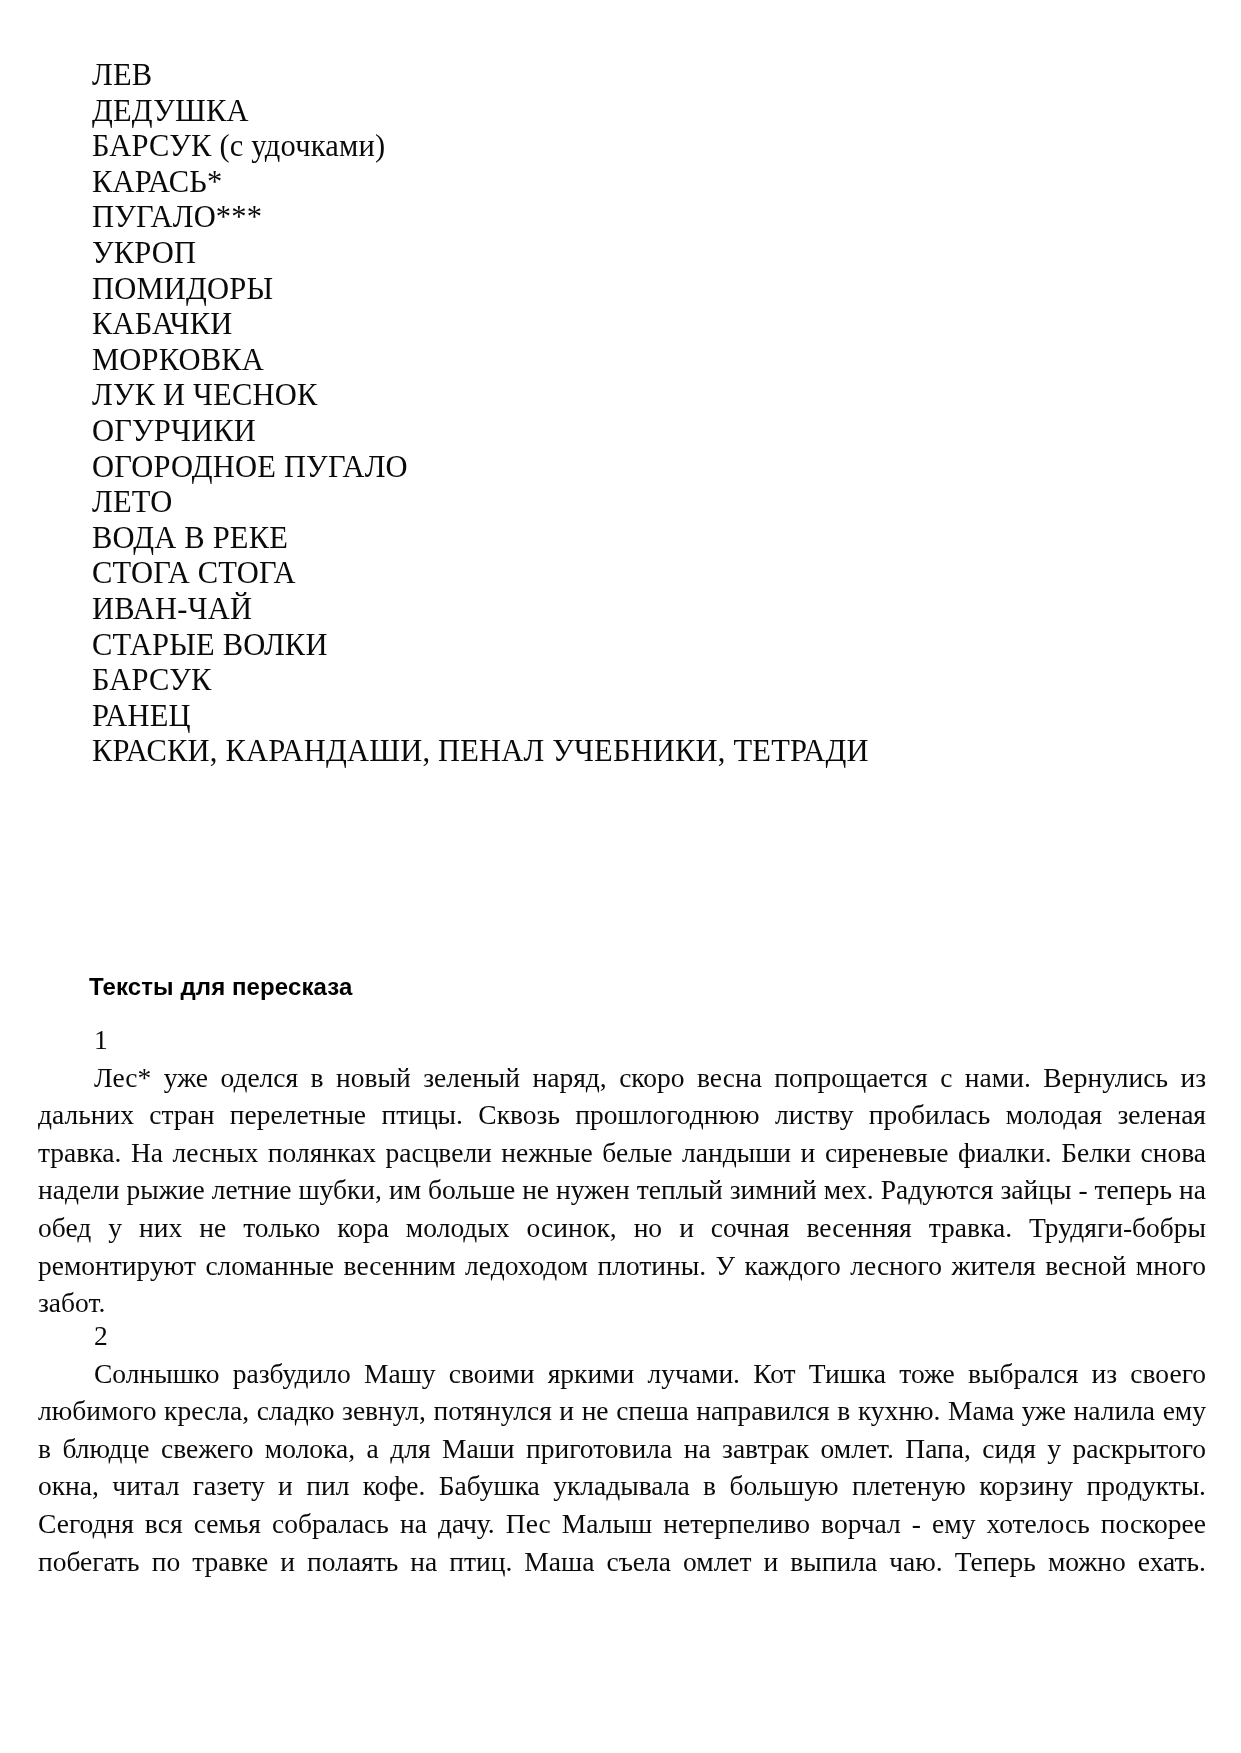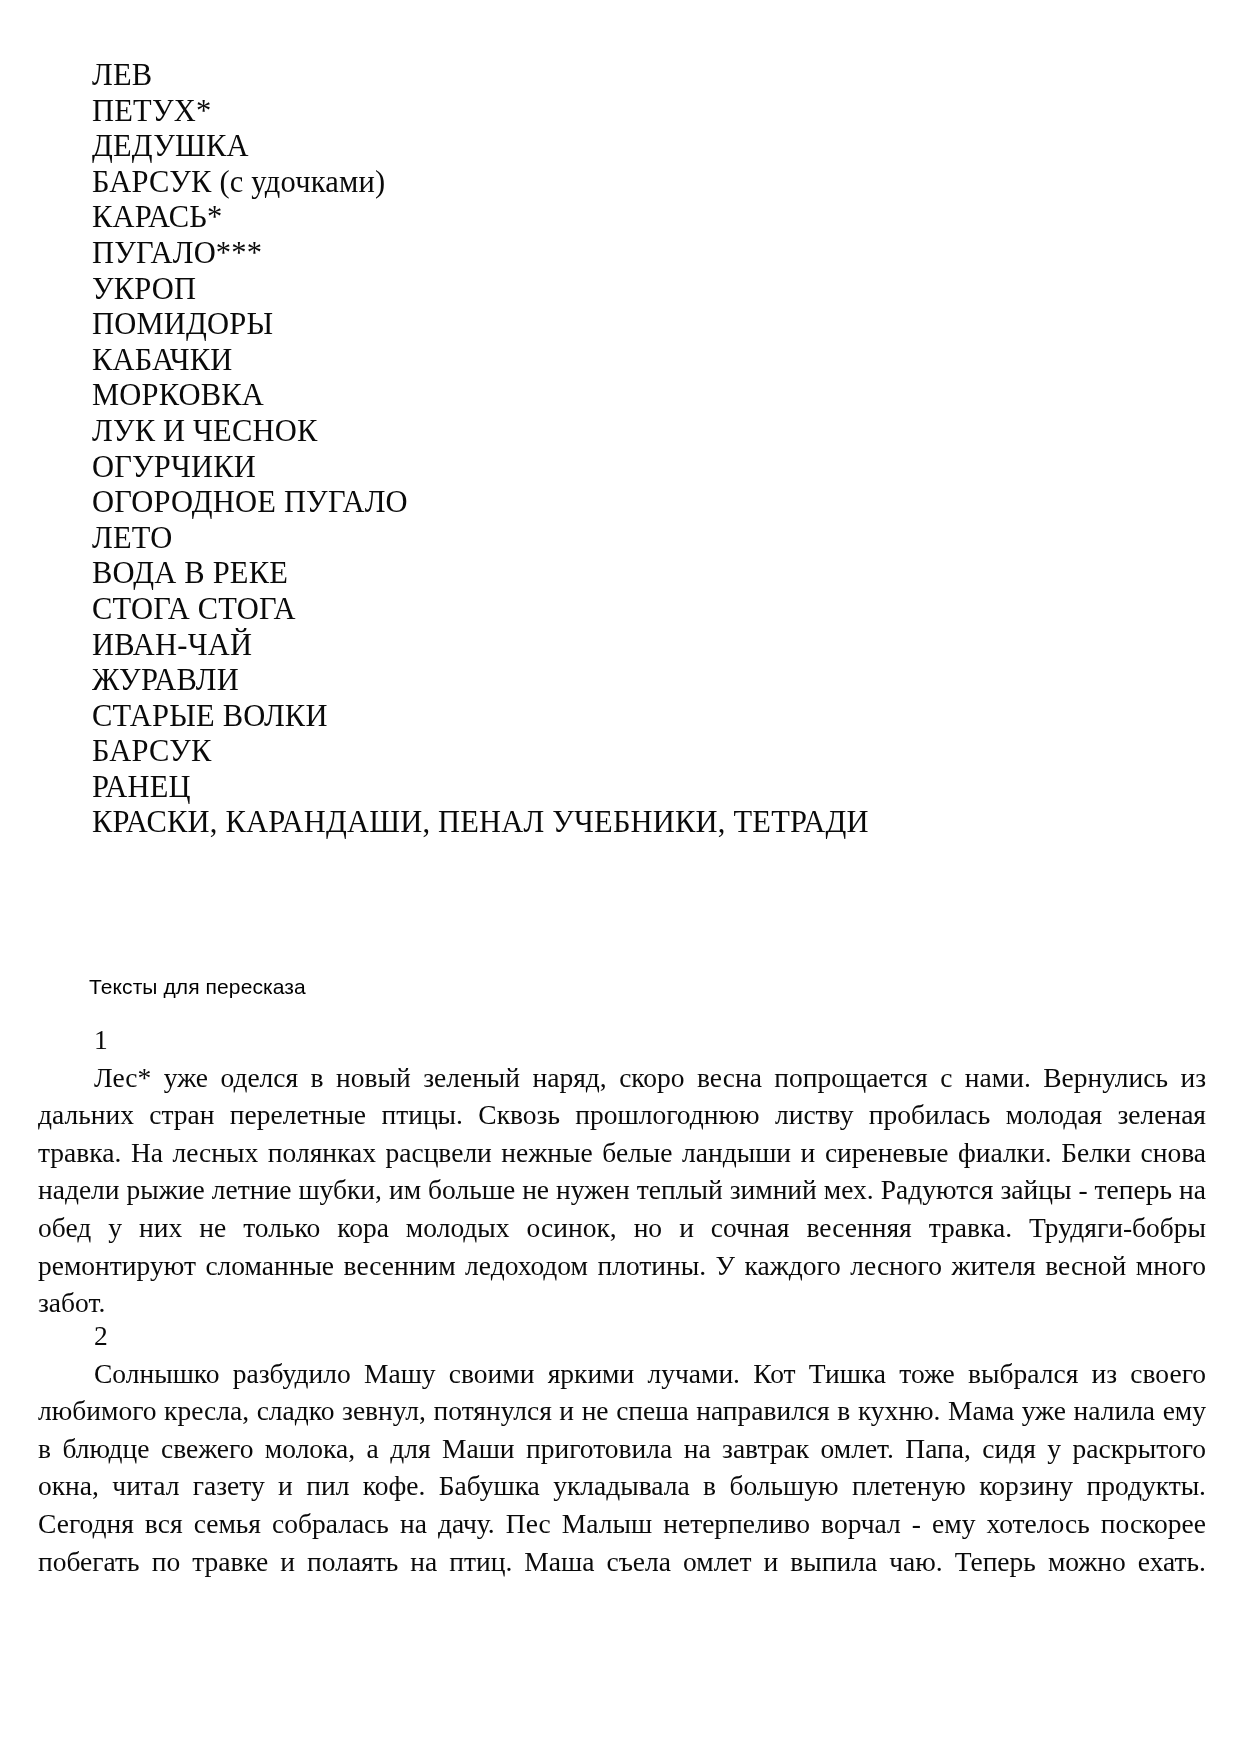--- a/index.html
+++ b/index.html
@@ -33,22 +33,22 @@
     white-space: nowrap;
     color: #0a0a0a;
   }
 
   
   .section-heading {
     position: absolute;
     left: 89px;
     top: 972px;
     font-family: "Liberation Sans", "DejaVu Sans", sans-serif;
-    font-weight: normal;
-    font-size: 21px;
+    font-weight: bold;
+    font-size: 24px;
     line-height: 30px;
     letter-spacing: 0.1px;
     color: #000000;
   }
 
   
   .textblock {
     position: absolute;
     left: 38px;
     width: 1168px;
@@ -82,37 +82,35 @@
     width: 100%;
   }
 </style>
 </head>
 <body>
 
 <div class="page">
 
   <div class="wordlist">
     <div class="wordlist-item">ЛЕВ</div>
-    <div class="wordlist-item">ПЕТУХ*</div>
     <div class="wordlist-item">ДЕДУШКА</div>
     <div class="wordlist-item">БАРСУК (с удочками)</div>
     <div class="wordlist-item">КАРАСЬ*</div>
     <div class="wordlist-item">ПУГАЛО***</div>
     <div class="wordlist-item">УКРОП</div>
     <div class="wordlist-item">ПОМИДОРЫ</div>
     <div class="wordlist-item">КАБАЧКИ</div>
     <div class="wordlist-item">МОРКОВКА</div>
     <div class="wordlist-item">ЛУК И ЧЕСНОК</div>
     <div class="wordlist-item">ОГУРЧИКИ</div>
     <div class="wordlist-item">ОГОРОДНОЕ ПУГАЛО</div>
     <div class="wordlist-item">ЛЕТО</div>
     <div class="wordlist-item">ВОДА В РЕКЕ</div>
     <div class="wordlist-item">СТОГА СТОГА</div>
     <div class="wordlist-item">ИВАН-ЧАЙ</div>
-    <div class="wordlist-item">ЖУРАВЛИ</div>
     <div class="wordlist-item">СТАРЫЕ ВОЛКИ</div>
     <div class="wordlist-item">БАРСУК</div>
     <div class="wordlist-item">РАНЕЦ</div>
     <div class="wordlist-item">КРАСКИ, КАРАНДАШИ, ПЕНАЛ УЧЕБНИКИ, ТЕТРАДИ</div>
   </div>
 
   <div class="section-heading">Тексты для пересказа</div>
 
   <div class="textblock" id="textblock-1">
     <span class="text-number">1</span>

